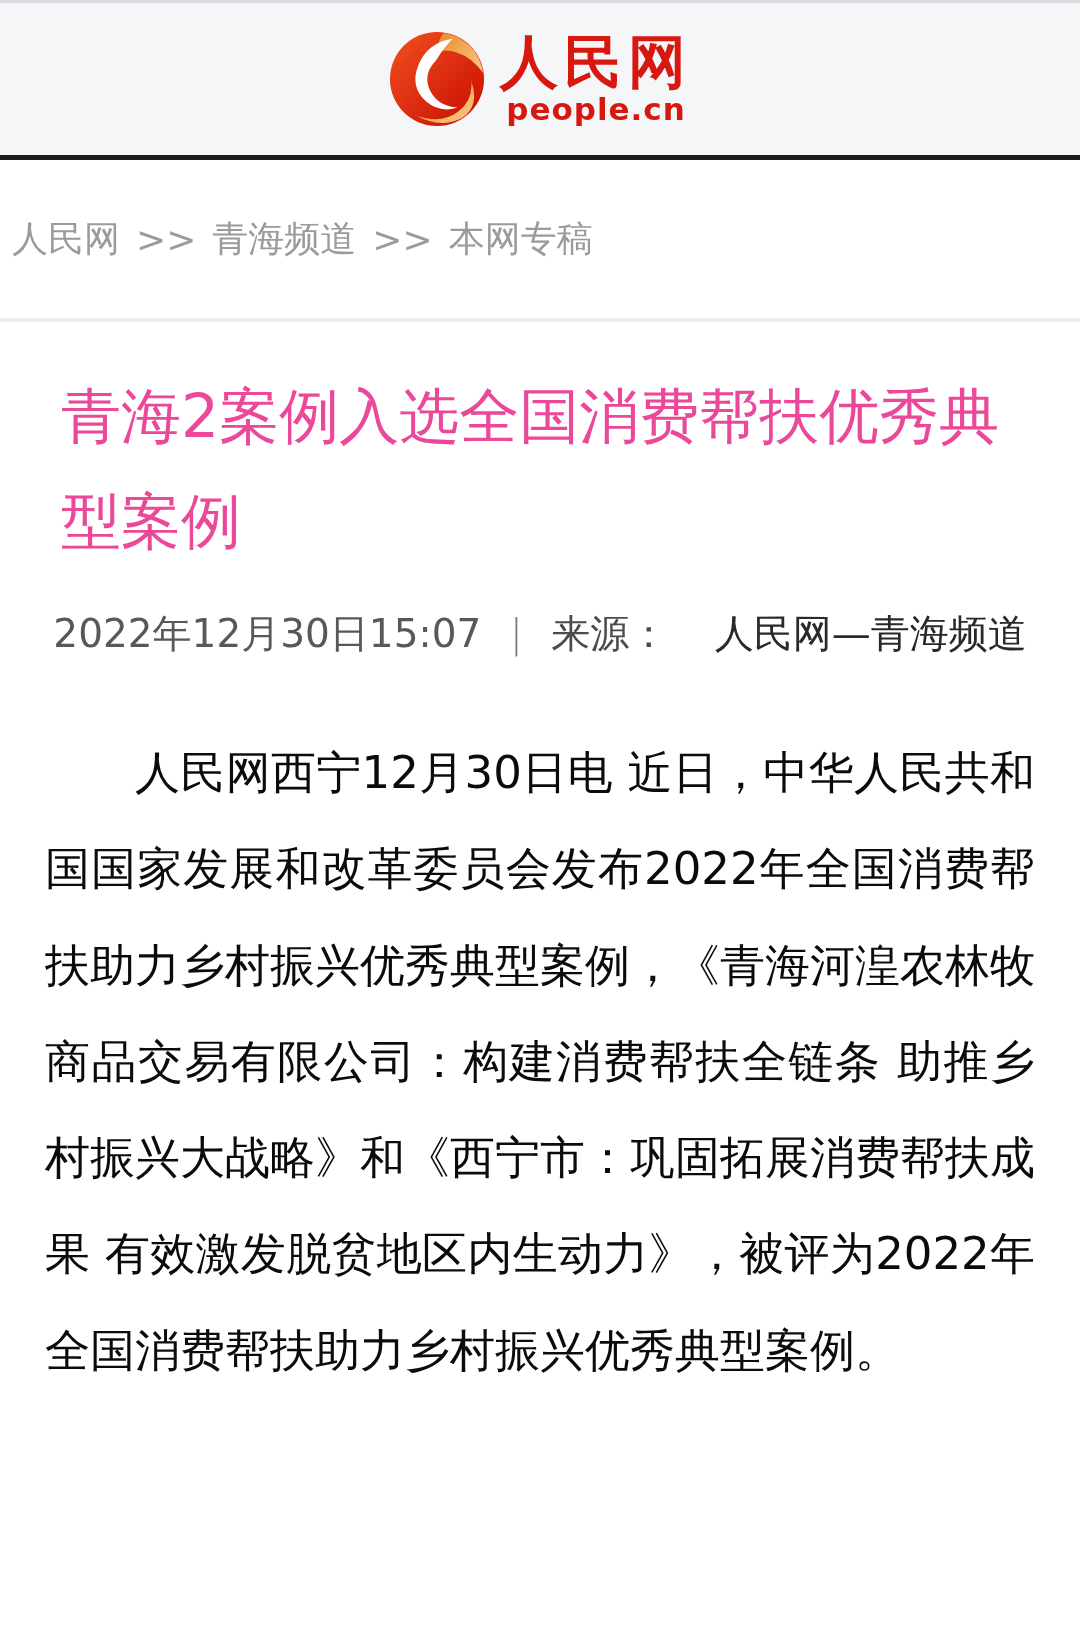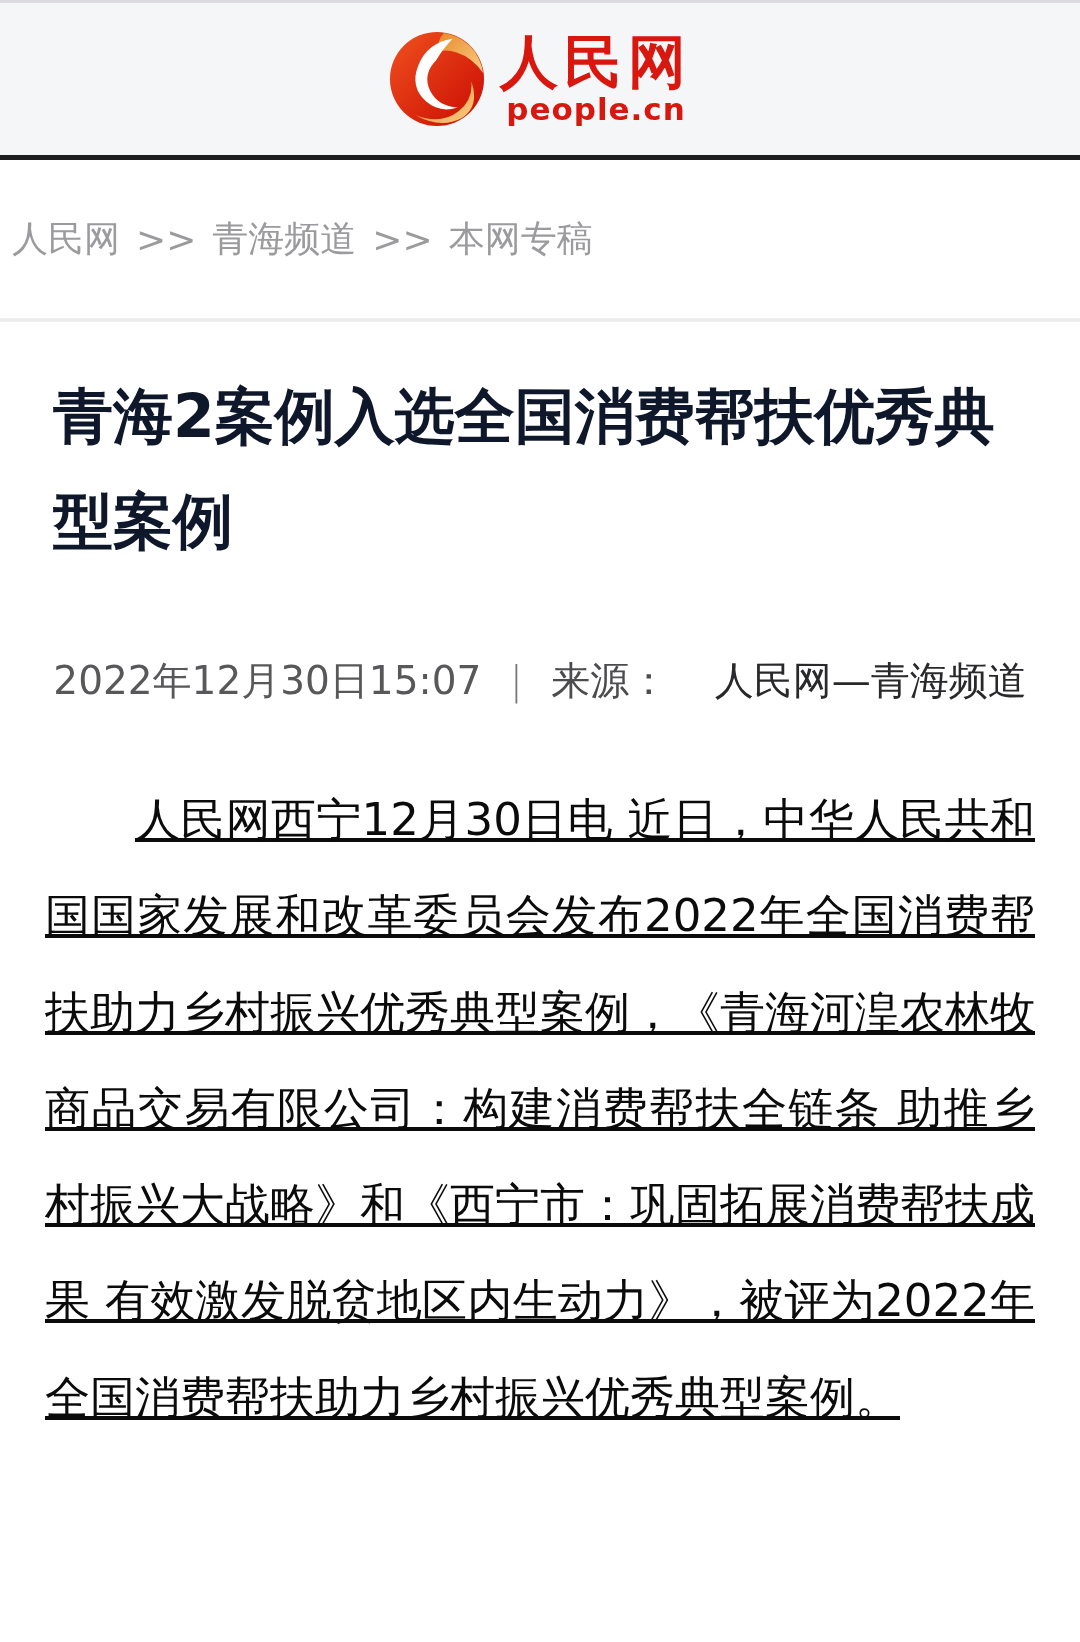--- a/index.html
+++ b/index.html
@@ -58,44 +58,43 @@
     color: #9b9b9e;
     border-bottom: 4px solid #ededef;
     background: #ffffff;
   }
   .breadcrumb .crumb { color: #9b9b9e; text-decoration: none; }
   .breadcrumb .sep { color: #9b9b9e; }
 
   
   .article { padding: 0 45px 60px 45px; background: #ffffff; }
   .article-title {
-    margin: 42px 0 0 8px;
+    margin: 42px 0 0 16px;
     font-size: 60px;
     line-height: 1.75;
-    font-weight: 700;
-    color: #0f172a;
+    font-weight: 400;
+    color: #ec4899;
   }
   .article-meta {
-    margin-top: 80px;
+    margin-top: 33px;
     text-align: center;
     font-size: 39px;
     color: #58585a;
     white-space: nowrap;
   }
   .article-meta .pipe { margin: 0 16px; color: #7a7a7d; font-weight: 300; }
   .article-meta .src-label { color: #4c4c4e; }
   .article-meta .src { color: #29292b; margin-left: 34px; }
   .article-body {
     margin: 64px 0 0 0;
     font-size: 45px;
     line-height: 2.14;
     color: #0b0b0b;
     text-align: justify;
     text-indent: 2em;
-    text-decoration: underline;
   }
 </style>
 </head>
 <body>
 
 <div>
 
   <header class="site-header">
     <div class="logo">
       <svg class="logo-ball" viewBox="0 0 100 100" aria-hidden="true">

